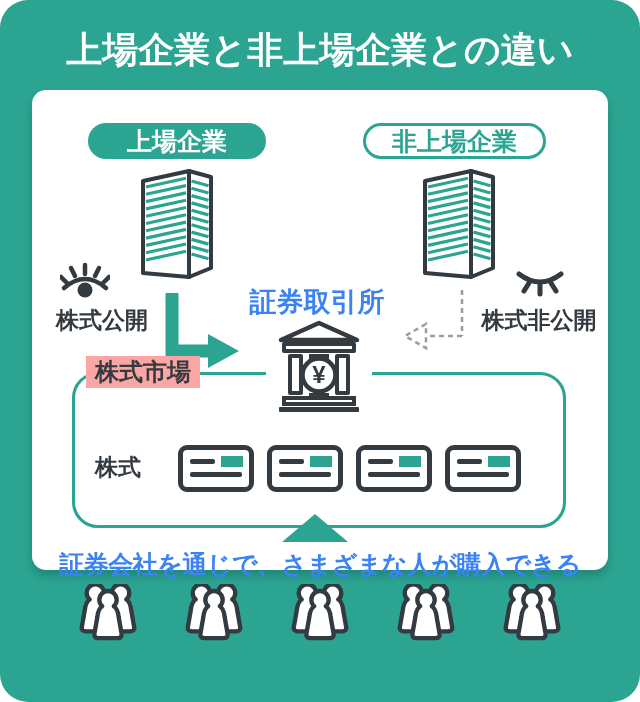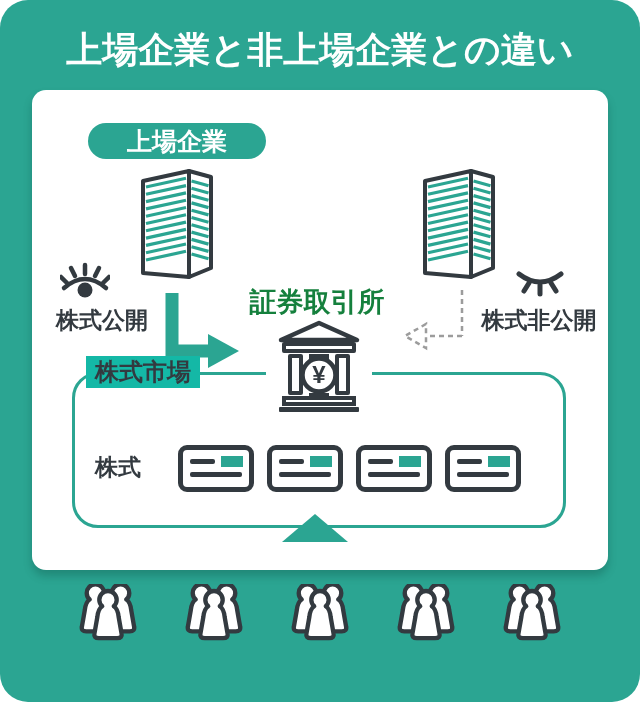--- a/index.html
+++ b/index.html
@@ -12,27 +12,27 @@
   .abs{position:absolute;}
   .pill{display:flex;align-items:center;justify-content:center;font-weight:bold;font-size:25px;
         border-radius:19px;box-sizing:border-box;}
   .pill-listed{left:56px;top:33px;width:178px;height:36px;background:#2BA592;color:#ffffff;}
   .pill-unlisted{left:331px;top:33px;width:183px;height:36px;background:#ffffff;color:#2BA592;
         border:3px solid #2BA592;}
   .bld{width:78px;height:112px;}
   .bld-l{left:106px;top:78px;}
   .bld-r{left:388px;top:78px;}
   .lbl-dark{font-size:23px;font-weight:bold;color:#333A40;text-align:center;white-space:nowrap;}
-  .lbl-teal{font-weight:bold;color:#15803d;text-align:center;white-space:nowrap;}
+  .lbl-teal{font-weight:bold;color:#3b82f6;text-align:center;white-space:nowrap;}
   .status-l{left:20px;top:215px;width:100px;}
   .status-r{left:444px;top:215px;width:126px;}
   .exchange{left:210px;top:194px;width:150px;font-size:27px;}
   .market-box{left:40px;top:282px;width:494px;height:156px;border:3px solid #2BA592;
         border-radius:26px;box-sizing:border-box;background:#ffffff;}
-  .market-label{left:54px;top:266px;background:#14b8a6;padding:0 9px;font-size:24px;z-index:2;}
+  .market-label{left:54px;top:266px;background:#fca5a5;padding:0 9px;font-size:24px;z-index:2;}
   .bank-wrap{left:234px;top:228px;width:106px;height:96px;background:#ffffff;z-index:2;
         display:flex;align-items:center;justify-content:center;}
   .stock-label{left:56px;top:362px;width:60px;z-index:3;}
   .certs{left:146px;top:355px;display:flex;gap:13px;z-index:3;}
   .cert{width:76px;height:47px;border:5px solid #333A40;border-radius:9px;background:#ffffff;
         box-sizing:border-box;position:relative;}
   .cert .line-a{position:absolute;left:7px;top:9px;width:25px;height:4.5px;background:#333A40;border-radius:2px;}
   .cert .chip{position:absolute;right:6px;top:6px;width:22px;height:11px;background:#2BA592;}
   .cert .line-b{position:absolute;left:7px;top:22px;width:52px;height:4.5px;background:#333A40;border-radius:2px;}
   .buy-arrow{left:250px;top:424px;z-index:2;}
@@ -82,20 +82,23 @@
 </svg>
 
 <div class="bg"></div>
 <div class="title">上場企業と非上場企業との違い</div>
 
 <div class="card">
 
   <div class="abs pill pill-listed">
     <span>上場企業</span>
   </div>
+  <div class="abs pill pill-unlisted">
+    <span>非上場企業</span>
+  </div>
 
   <svg class="abs bld bld-l">
       <use href="#bld"></use>
     </svg>
   <svg class="abs bld bld-r">
       <use href="#bld"></use>
     </svg>
 
   <svg class="abs" style="left:28px;top:172px" width="50" height="40" viewBox="0 0 50 40">
     <g stroke="#333A40" stroke-width="4.5" stroke-linecap="round" fill="none">
@@ -176,20 +179,21 @@
         <div class="line-a"></div>
         <div class="chip"></div>
         <div class="line-b"></div>
       </div>
   </div>
 
   <svg class="abs buy-arrow" width="66" height="29" viewBox="0 0 66 29">
     <polygon points="33,0 0,28 66,28" fill="#2BA592"></polygon>
   </svg>
 
+  <div class="abs lbl-teal caption">証券会社を通じで、さまざまな人が購入できる</div>
 
   <div class="abs people">
     <svg width="64" height="58" viewBox="0 0 66 60">
       <use href="#person"></use>
         <use href="#person" transform="translate(26,0)"></use>
         <use href="#person" transform="translate(13,7)"></use>
     </svg>
     <svg width="64" height="58" viewBox="0 0 66 60">
       <use href="#person"></use>
         <use href="#person" transform="translate(26,0)"></use>

